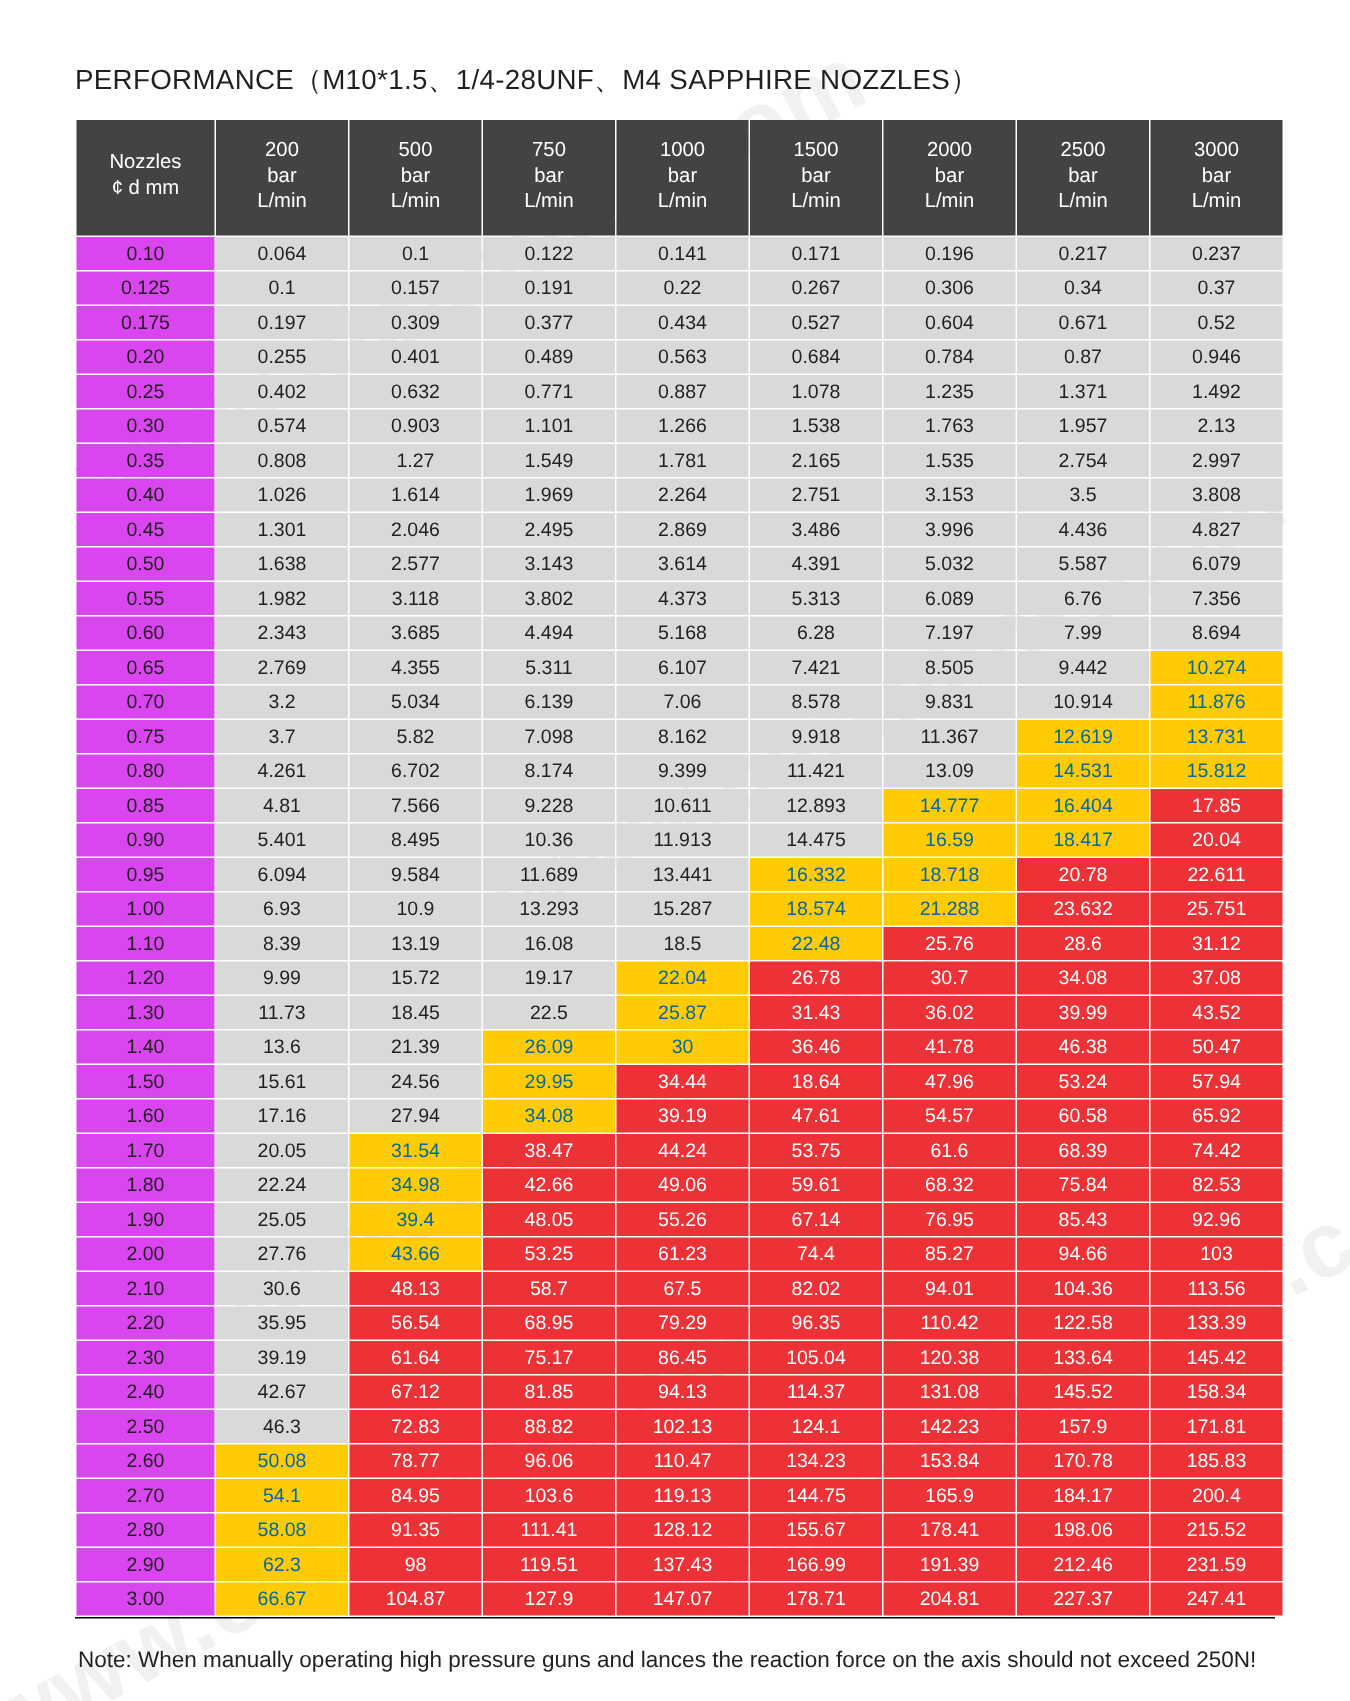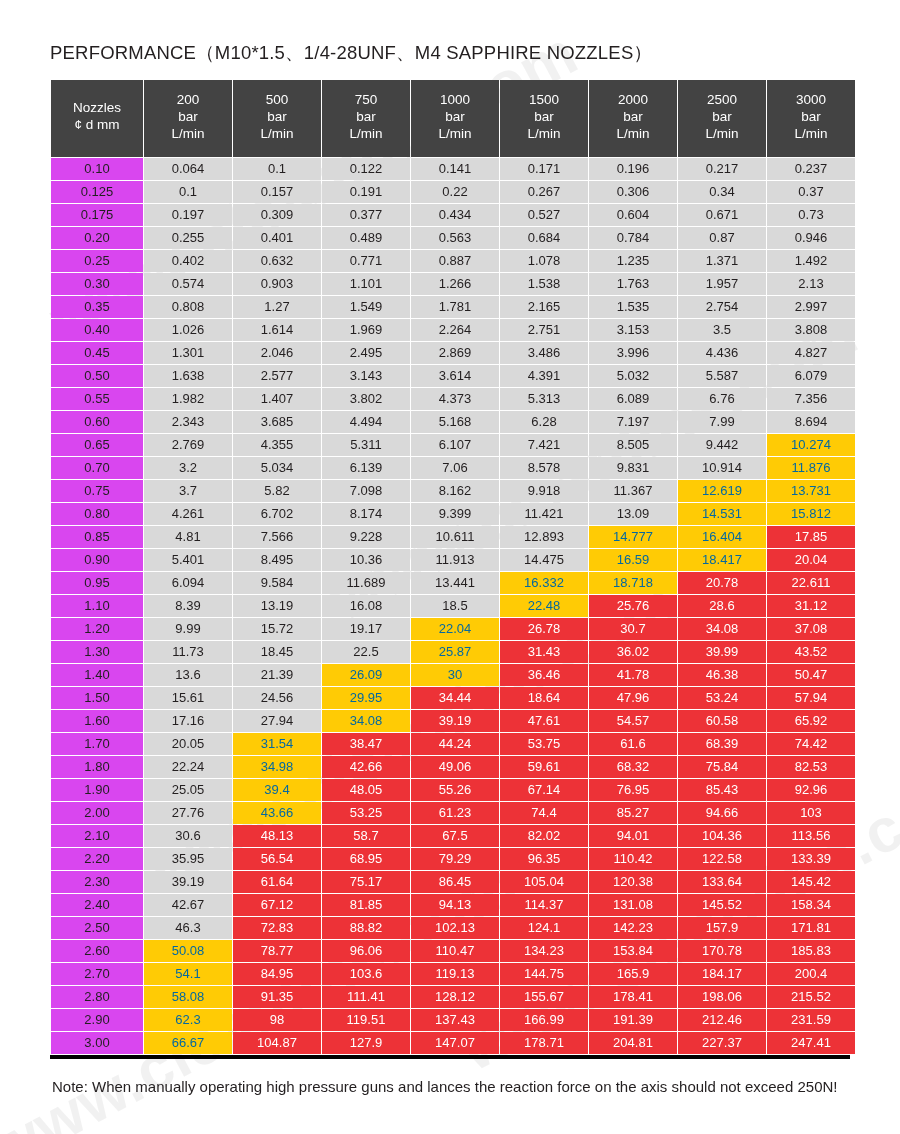--- a/index.html
+++ b/index.html
@@ -50,21 +50,21 @@
     font-weight: 400;
     color: #231f20;
     margin: 0;
     padding: 40px 0 14px 50px;
     letter-spacing: 0.2px;
   }
 
   
   .table-wrap {
     margin: 0 50px 3px 50px;
-    border-bottom: 4px solid #000000;
+    border-bottom: 1px solid #000000;
   }
   table.perf {
     border-collapse: separate;
     border-spacing: 1.5px;
     width: 800px;
     table-layout: fixed;
   }
   table.perf th {
     background: #434343;
     color: #ffffff;
@@ -207,21 +207,21 @@
           </tr>
           <tr>
             <td class="noz">0.175</td>
             <td class="g">0.197</td>
             <td class="g">0.309</td>
             <td class="g">0.377</td>
             <td class="g">0.434</td>
             <td class="g">0.527</td>
             <td class="g">0.604</td>
             <td class="g">0.671</td>
-            <td class="g">0.73</td>
+            <td class="g">0.52</td>
           </tr>
           <tr>
             <td class="noz">0.20</td>
             <td class="g">0.255</td>
             <td class="g">0.401</td>
             <td class="g">0.489</td>
             <td class="g">0.563</td>
             <td class="g">0.684</td>
             <td class="g">0.784</td>
             <td class="g">0.87</td>
@@ -289,21 +289,21 @@
             <td class="g">3.143</td>
             <td class="g">3.614</td>
             <td class="g">4.391</td>
             <td class="g">5.032</td>
             <td class="g">5.587</td>
             <td class="g">6.079</td>
           </tr>
           <tr>
             <td class="noz">0.55</td>
             <td class="g">1.982</td>
-            <td class="g">1.407</td>
+            <td class="g">3.118</td>
             <td class="g">3.802</td>
             <td class="g">4.373</td>
             <td class="g">5.313</td>
             <td class="g">6.089</td>
             <td class="g">6.76</td>
             <td class="g">7.356</td>
           </tr>
           <tr>
             <td class="noz">0.60</td>
             <td class="g">2.343</td>
@@ -386,20 +386,31 @@
             <td class="g">6.094</td>
             <td class="g">9.584</td>
             <td class="g">11.689</td>
             <td class="g">13.441</td>
             <td class="y">16.332</td>
             <td class="y">18.718</td>
             <td class="r">20.78</td>
             <td class="r">22.611</td>
           </tr>
           <tr>
+            <td class="noz">1.00</td>
+            <td class="g">6.93</td>
+            <td class="g">10.9</td>
+            <td class="g">13.293</td>
+            <td class="g">15.287</td>
+            <td class="y">18.574</td>
+            <td class="y">21.288</td>
+            <td class="r">23.632</td>
+            <td class="r">25.751</td>
+          </tr>
+          <tr>
             <td class="noz">1.10</td>
             <td class="g">8.39</td>
             <td class="g">13.19</td>
             <td class="g">16.08</td>
             <td class="g">18.5</td>
             <td class="y">22.48</td>
             <td class="r">25.76</td>
             <td class="r">28.6</td>
             <td class="r">31.12</td>
           </tr>

